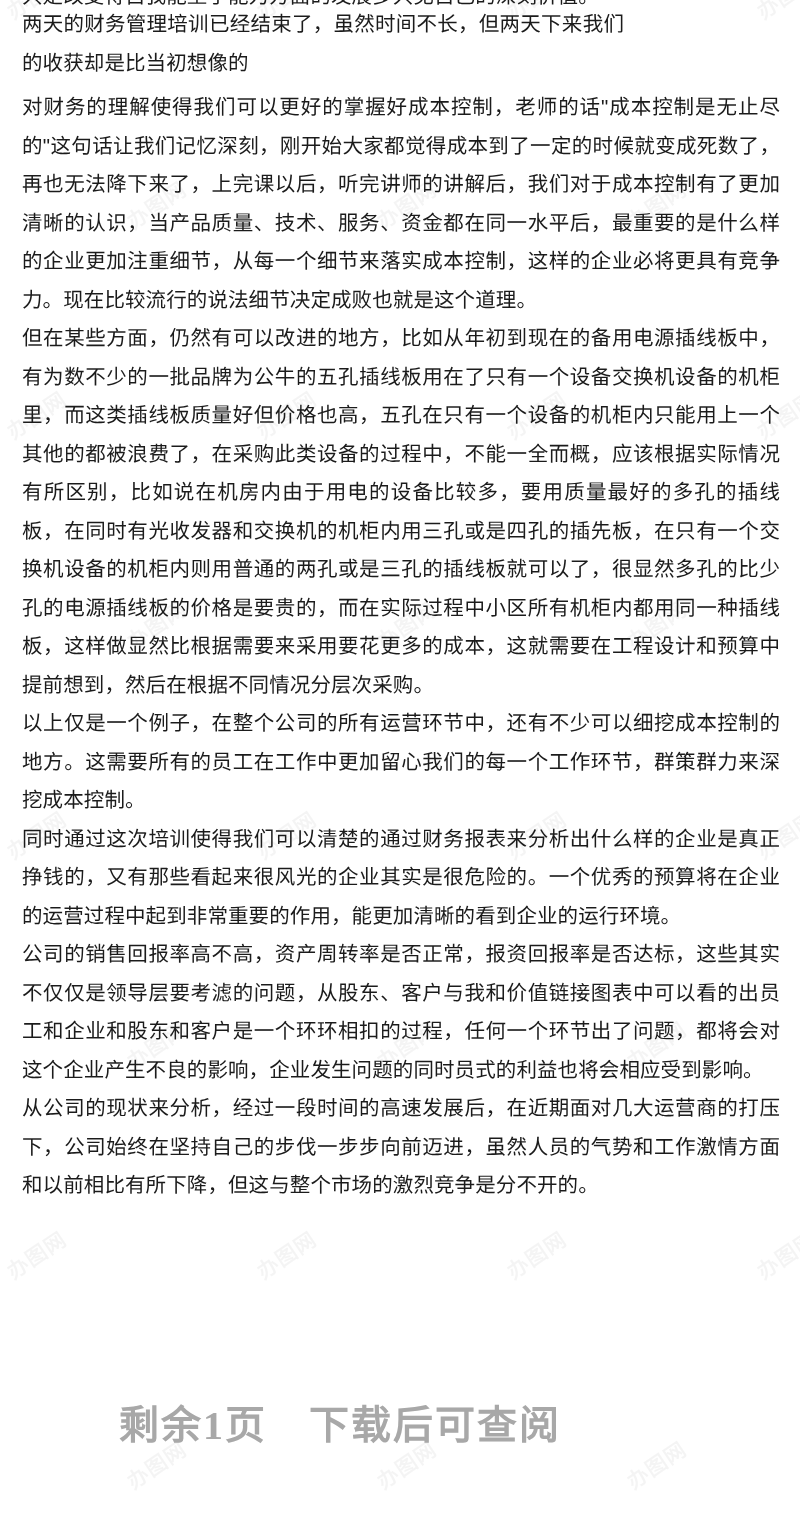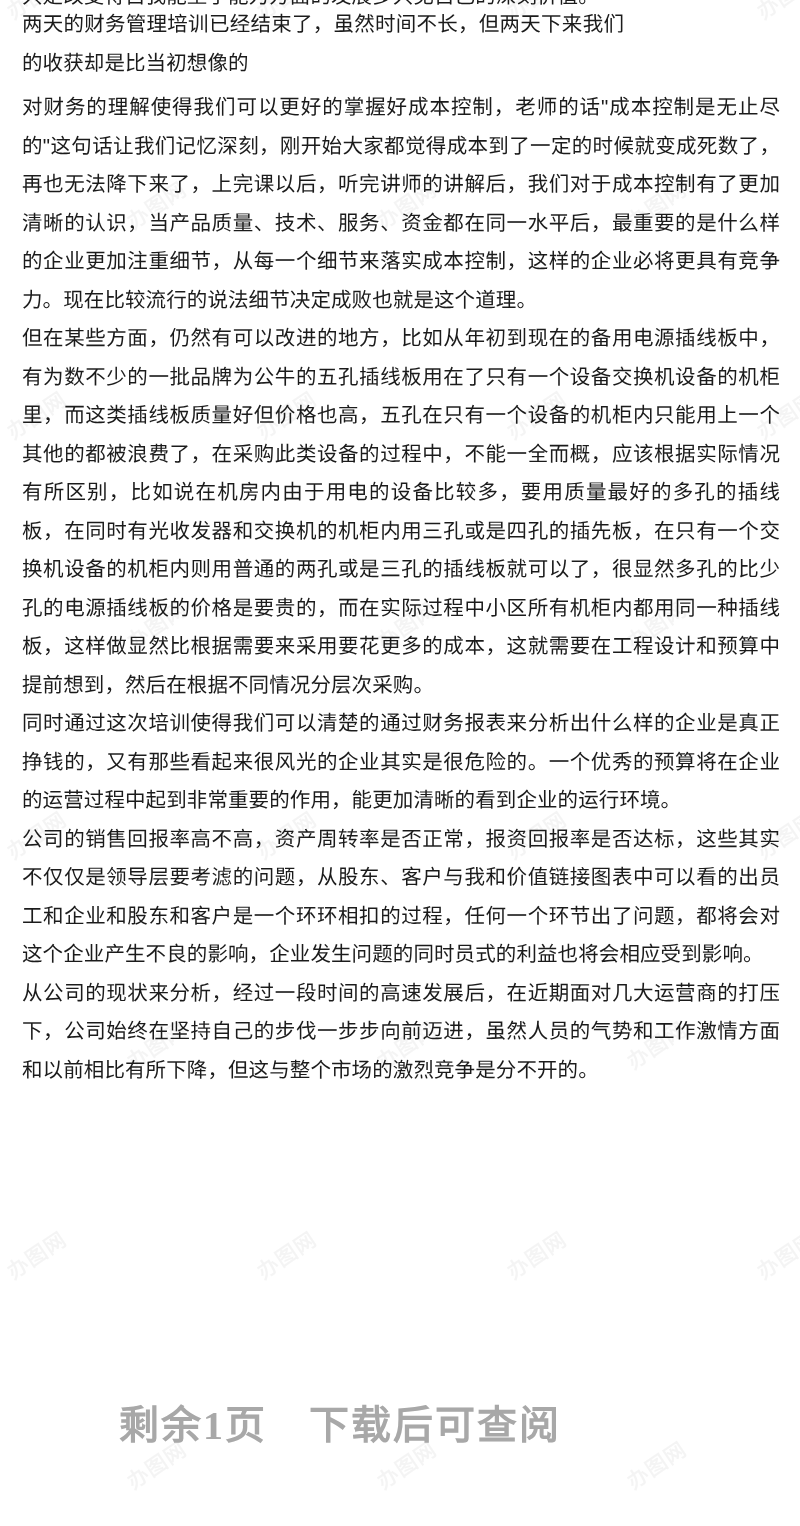--- a/index.html
+++ b/index.html
@@ -146,20 +146,21 @@
     <p class="para">只是改变得自我能坐于能力方面的发展多只见自己的深刻价值。</p>
   </div>
 
   <div id="para-intro-wrap">
     <p class="para">两天的财务管理培训已经结束了，虽然时间不长，但两天下来我们的收获却是比当初想像的</p>
   </div>
 
   <div id="main-flow">
     <p class="para">对财务的理解使得我们可以更好的掌握好成本控制，老师的话"成本控制是无止尽的"这句话让我们记忆深刻，刚开始大家都觉得成本到了一定的时候就变成死数了，再也无法降下来了，上完课以后，听完讲师的讲解后，我们对于成本控制有了更加清晰的认识，当产品质量、技术、服务、资金都在同一水平后，最重要的是什么样的企业更加注重细节，从每一个细节来落实成本控制，这样的企业必将更具有竞争力。现在比较流行的说法细节决定成败也就是这个道理。</p>
     <p class="para">但在某些方面，仍然有可以改进的地方，比如从年初到现在的备用电源插线板中，有为数不少的一批品牌为公牛的五孔插线板用在了只有一个设备交换机设备的机柜里，而这类插线板质量好但价格也高，五孔在只有一个设备的机柜内只能用上一个其他的都被浪费了，在采购此类设备的过程中，不能一全而概，应该根据实际情况有所区别，比如说在机房内由于用电的设备比较多，要用质量最好的多孔的插线板，在同时有光收发器和交换机的机柜内用三孔或是四孔的插先板，在只有一个交换机设备的机柜内则用普通的两孔或是三孔的插线板就可以了，很显然多孔的比少孔的电源插线板的价格是要贵的，而在实际过程中小区所有机柜内都用同一种插线板，这样做显然比根据需要来采用要花更多的成本，这就需要在工程设计和预算中提前想到，然后在根据不同情况分层次采购。</p>
+    <p class="para">以上仅是一个例子，在整个公司的所有运营环节中，还有不少可以细挖成本控制的地方。这需要所有的员工在工作中更加留心我们的每一个工作环节，群策群力来深挖成本控制。</p>
     <p class="para">同时通过这次培训使得我们可以清楚的通过财务报表来分析出什么样的企业是真正挣钱的，又有那些看起来很风光的企业其实是很危险的。一个优秀的预算将在企业的运营过程中起到非常重要的作用，能更加清晰的看到企业的运行环境。</p>
     <p class="para">公司的销售回报率高不高，资产周转率是否正常，报资回报率是否达标，这些其实不仅仅是领导层要考滤的问题，从股东、客户与我和价值链接图表中可以看的出员工和企业和股东和客户是一个环环相扣的过程，任何一个环节出了问题，都将会对这个企业产生不良的影响，企业发生问题的同时员式的利益也将会相应受到影响。</p>
     <p class="para">从公司的现状来分析，经过一段时间的高速发展后，在近期面对几大运营商的打压下，公司始终在坚持自己的步伐一步步向前迈进，虽然人员的气势和工作激情方面和以前相比有所下降，但这与整个市场的激烈竞争是分不开的。</p>
 
   </div>
 
   <div id="footer-notice">
     <span class="notice-text">剩余1页　下载后可查阅</span>
   </div>
 

